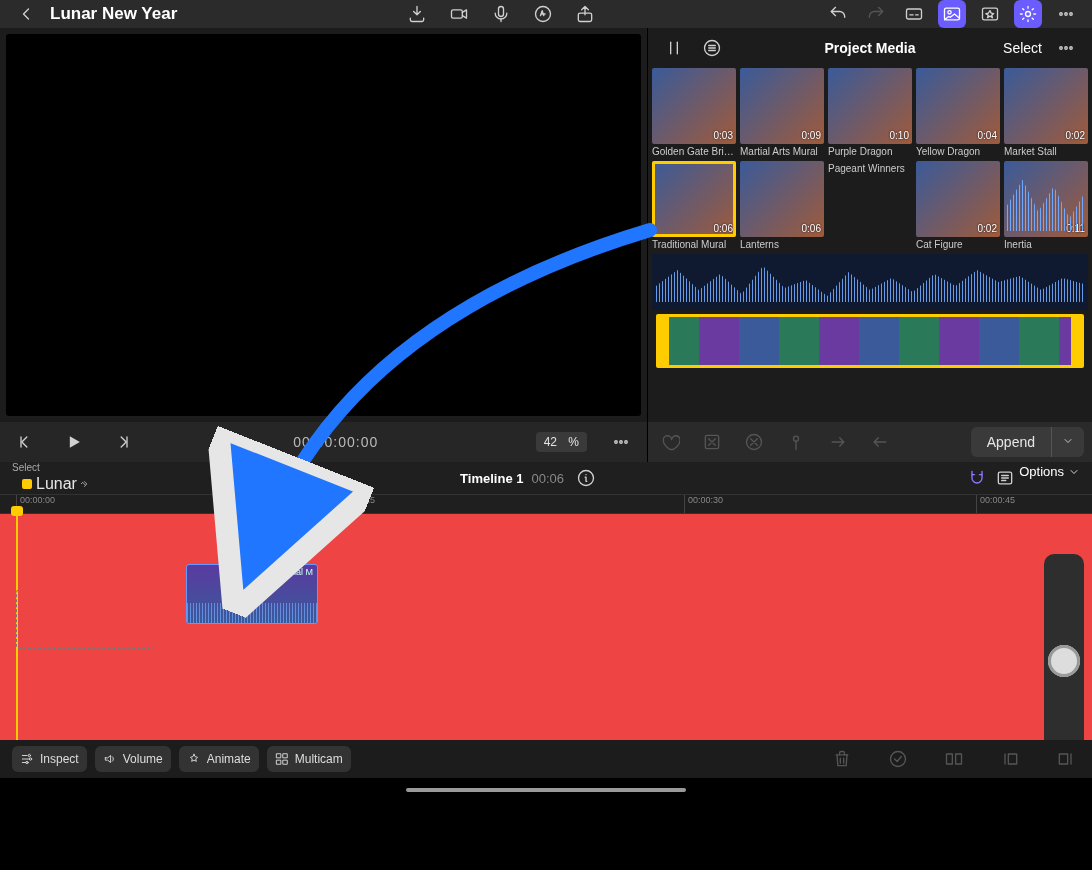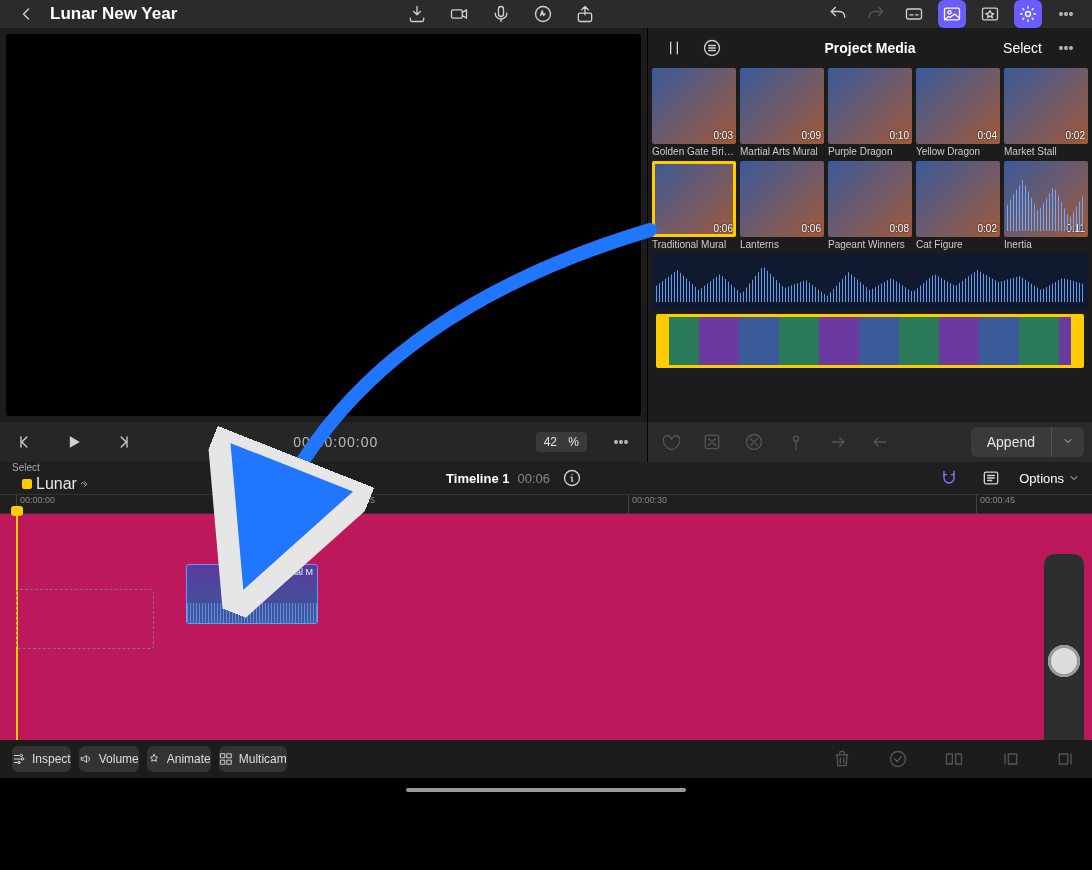--- a/index.html
+++ b/index.html
@@ -66,46 +66,46 @@
 .append .lbl { padding: 6px 16px; font-size: 14px; }
 .append .chev { padding: 6px 10px; border-left: 1px solid #555; }
 
 
 .timeline-block { height: 316px; background: #1f1f1f; display: flex; flex-direction: column; }
 .tl-top { display: flex; align-items: center; padding: 4px 12px; height: 32px; }
 .tl-top .sel { font-size: 10px; color: #aaa; }
 .tl-top .center { flex: 1; display: flex; justify-content: center; align-items: center; gap: 8px; }
 .tl-top .tname { font-size: 13px; font-weight: 600; color: #fff; }
 .tl-top .tdur { font-size: 13px; color: #888; }
-.tl-top .tools { display: flex; gap: 14px; align-items: center; }
+.tl-top .tools { display: flex; gap: 0; align-items: flex-start; }
 .tl-top .options { font-size: 13px; color: #fff; display: flex; align-items: center; gap: 4px; }
 
 .tl-clip-tag { display: flex; align-items: center; gap: 4px; padding: 2px 6px; margin-left: 4px; }
 .sqy { width: 10px; height: 10px; background: #ffcc00; border-radius: 2px; }
 
 .ruler { height: 20px; border-top: 1px solid #333; border-bottom: 1px solid #333; position: relative; font-size: 9px; color: #888; }
 .ruler .tick { position: absolute; top: 0; height: 100%; border-left: 1px solid #444; padding-left: 3px; }
-.tracks { flex: 1; position: relative; background: #be185d; text-align: right; }
+.tracks { flex: 1; position: relative; background: #ef4444; text-align: right; }
 .playhead { position: absolute; top: 0; bottom: 0; left: 16px; width: 2px; background: #ffcc00; }
 .playhead::before { content: ""; position: absolute; top: -8px; left: -5px; width: 12px; height: 10px; background: #ffcc00; border-radius: 3px; }
 
 .dropzone { position: absolute; left: 16px; top: 75px; width: 138px; height: 60px; border: 1px dashed #777; border-radius: 4px; }
 .clip { position: absolute; left: 186px; top: 50px; width: 132px; height: 60px; border-radius: 3px; overflow: hidden; background: linear-gradient(#5a3aa0, #3a5a9a); border: 1px solid #69f; }
 .clip .lbl { position: absolute; top: 2px; right: 4px; font-size: 9px; color: #cfe; display: flex; align-items: center; gap: 3px; }
 .clip .wave { position: absolute; bottom: 0; left: 0; right: 0; height: 20px; background: repeating-linear-gradient(90deg, #6fa8ff 0 1px, transparent 1px 3px); opacity: .7; }
 
 .jog { position: absolute; right: 8px; top: 40px; bottom: 10px; width: 40px; background: #2e2e2e; border-radius: 10px; display: flex; align-items: center; justify-content: center; }
 .jog .dial { width: 32px; height: 32px; border-radius: 50%; background: #ddd; box-shadow: inset 0 0 0 3px #999; }
 
 
 .arrow-overlay { position: absolute; left: 0; top: 0; pointer-events: none; }
 
 
 .bottom-bar { position: fixed; top: 740px; left: 0; right: 0; height: 38px; background: #1c1c1c; display: flex; align-items: center; padding: 0 12px; gap: 8px; }
-.pill { display: flex; align-items: center; gap: 6px; background: #333; padding: 6px 0; border-radius: 6px; font-size: 12px; color: #ddd; cursor: pointer; }
+.pill { display: flex; align-items: center; gap: 6px; background: #333; padding: 6px 8px; border-radius: 6px; font-size: 12px; color: #ddd; cursor: pointer; }
 .pill svg { width: 14px; height: 14px; }
 .bottom-bar .spacer { flex: 1; }
 .bottom-bar .ricons { display: flex; gap: 28px; color: #777; }
 
 .home-ind { position: fixed; left: 50%; top: 788px; width: 280px; height: 4px; background: #fff; border-radius: 2px; transform: translateX(-50%); opacity: .6; }
 
 
 .dim { color: #555; }
 svg { stroke: currentColor; fill: none; stroke-width: 1.6; stroke-linecap: round; stroke-linejoin: round; }
 
@@ -332,23 +332,20 @@
               </div>
               <div class="name">Traditional Mural</div>
             </div>
           <div class="thumb">
               <div class="imgbox c7">
                 <span class="dur">0:06</span>
               </div>
               <div class="name">Lanterns</div>
             </div>
           <div class="thumb">
-              <div class="imgbox c8">
-                <span class="dur">0:08</span>
-              </div>
               <div class="name">Pageant Winners</div>
             </div>
           <div class="thumb">
               <div class="imgbox c9">
                 <span class="dur">0:02</span>
               </div>
               <div class="name">Cat Figure</div>
             </div>
           <div class="thumb">
               <div class="imgbox c10">
@@ -450,21 +447,21 @@
             <svg width="12" height="12" viewBox="0 0 24 24">
               <polyline points="6 9 12 15 18 9"></polyline>
             </svg>
           </div>
       </div>
     </div>
 
     <div class="ruler">
       <div class="tick" style="left:16px"><span>00:00:00</span></div>
       <div class="tick" style="left:336px"><span>00:00:15</span></div>
-      <div class="tick" style="left:628px"><span>00:00:30</span></div>
+      <div class="tick" style="left:684px"><span>00:00:30</span></div>
       <div class="tick" style="left:976px"><span>00:00:45</span></div>
     </div>
 
     <div class="tracks">
       <div class="playhead"></div>
       <div class="dropzone"></div>
       <div class="clip">
         <div class="lbl">
             <svg width="10" height="10" viewBox="0 0 24 24">
               <rect x="3" y="7" width="13" height="10" rx="2"></rect>

